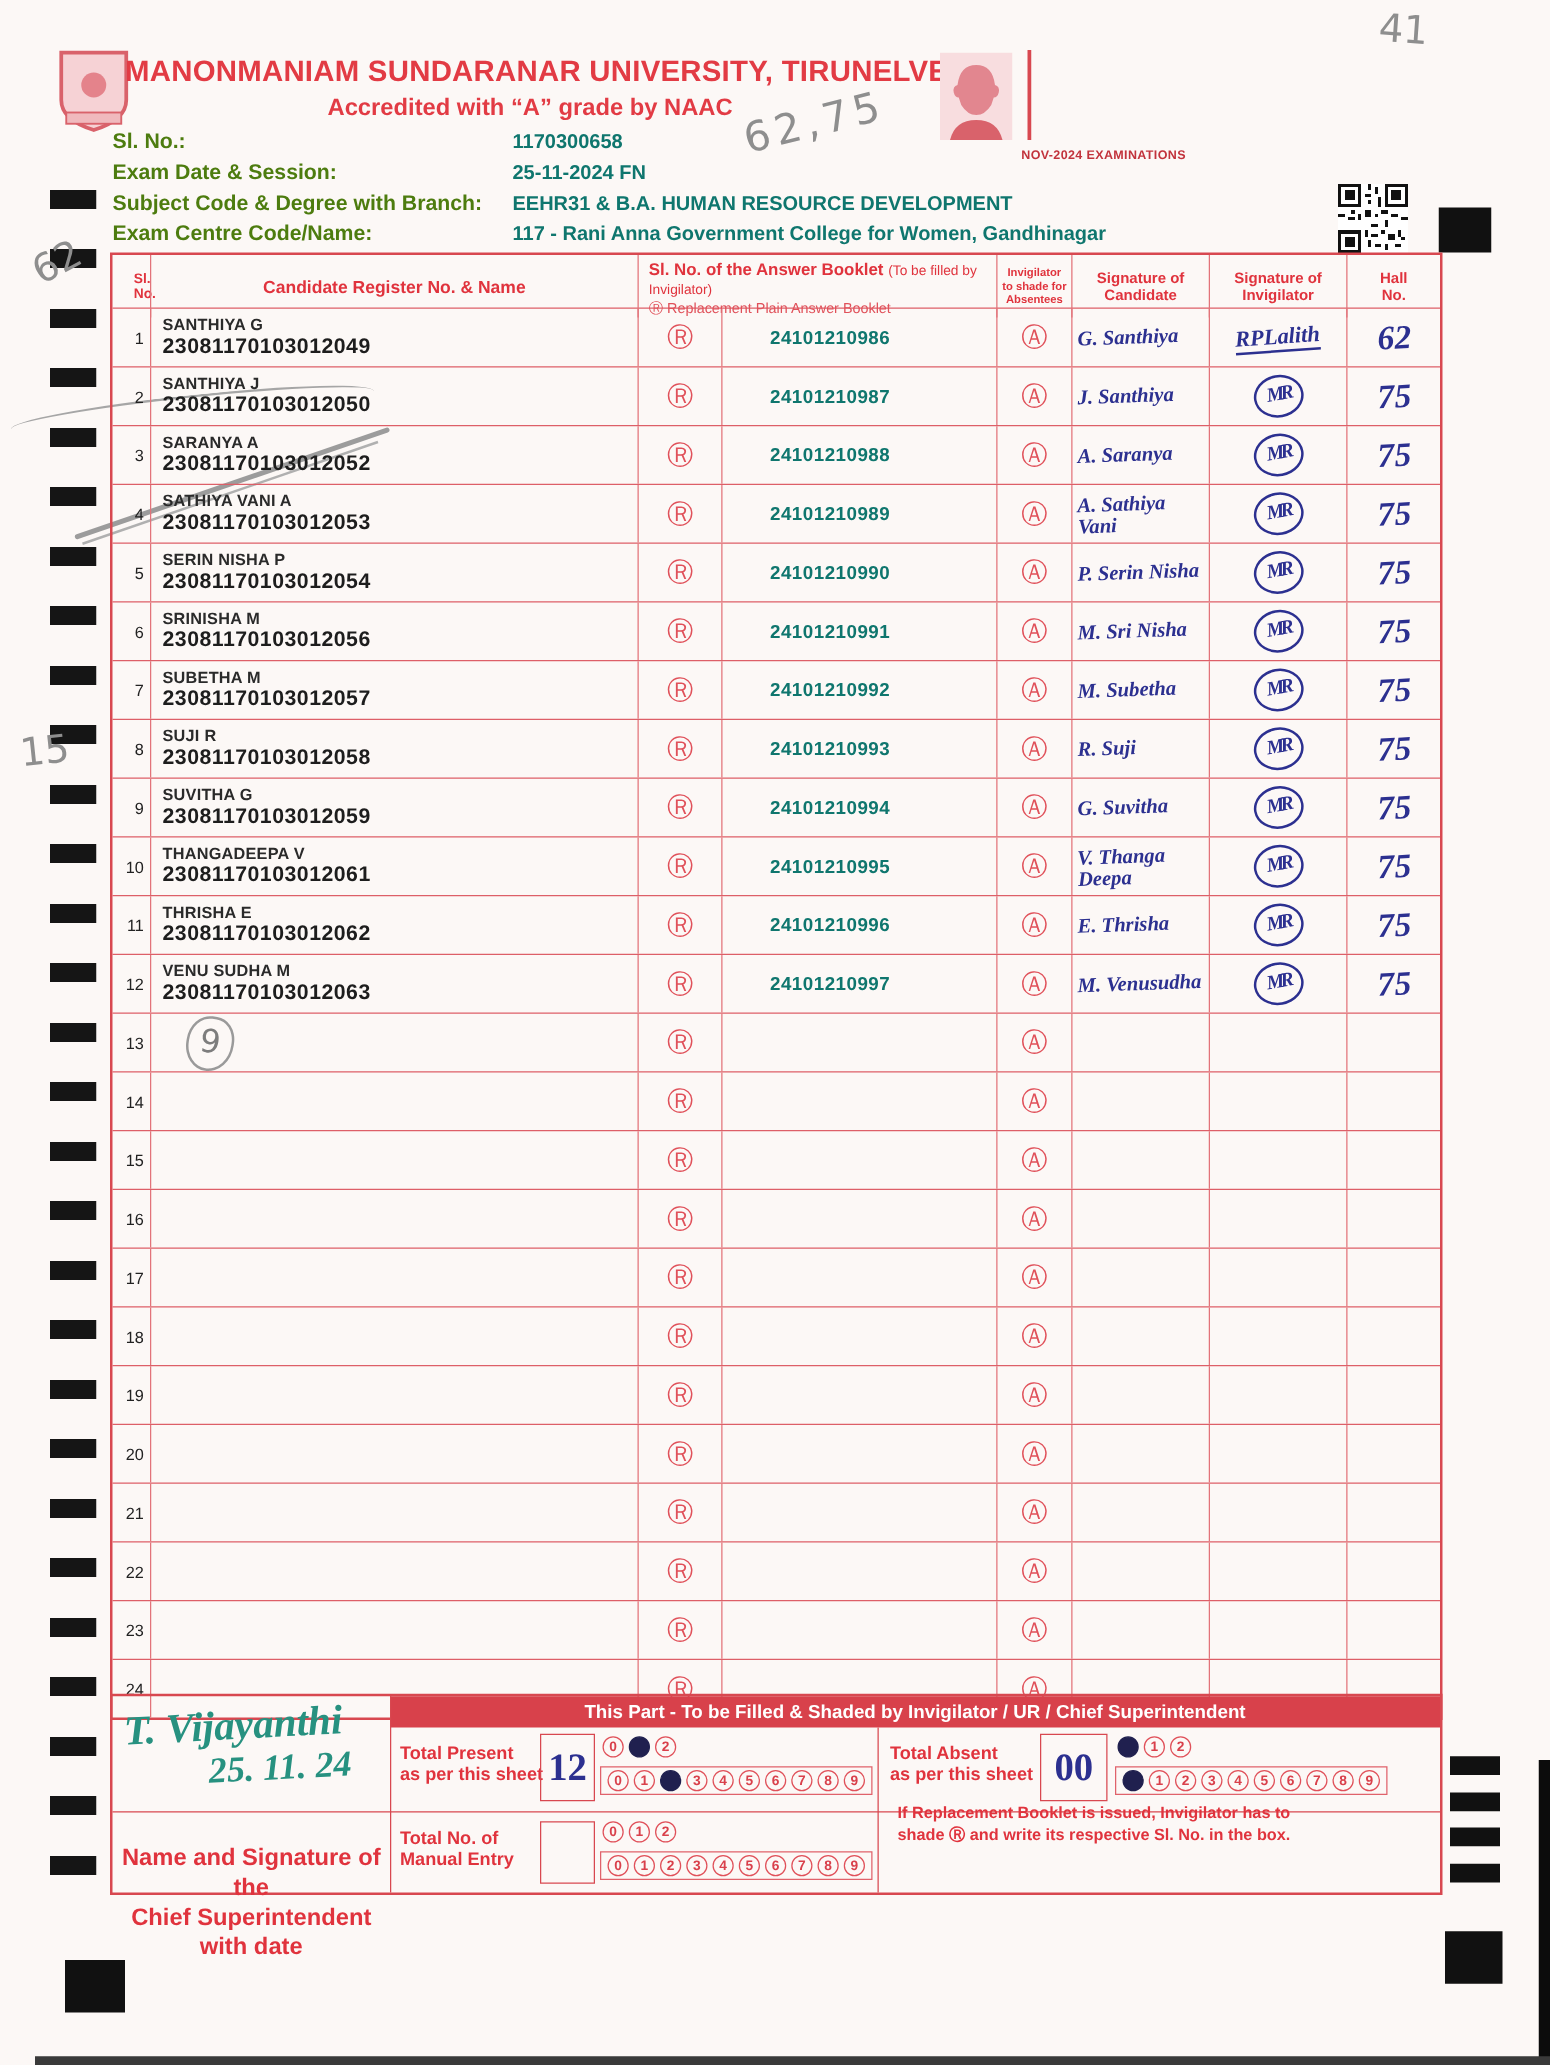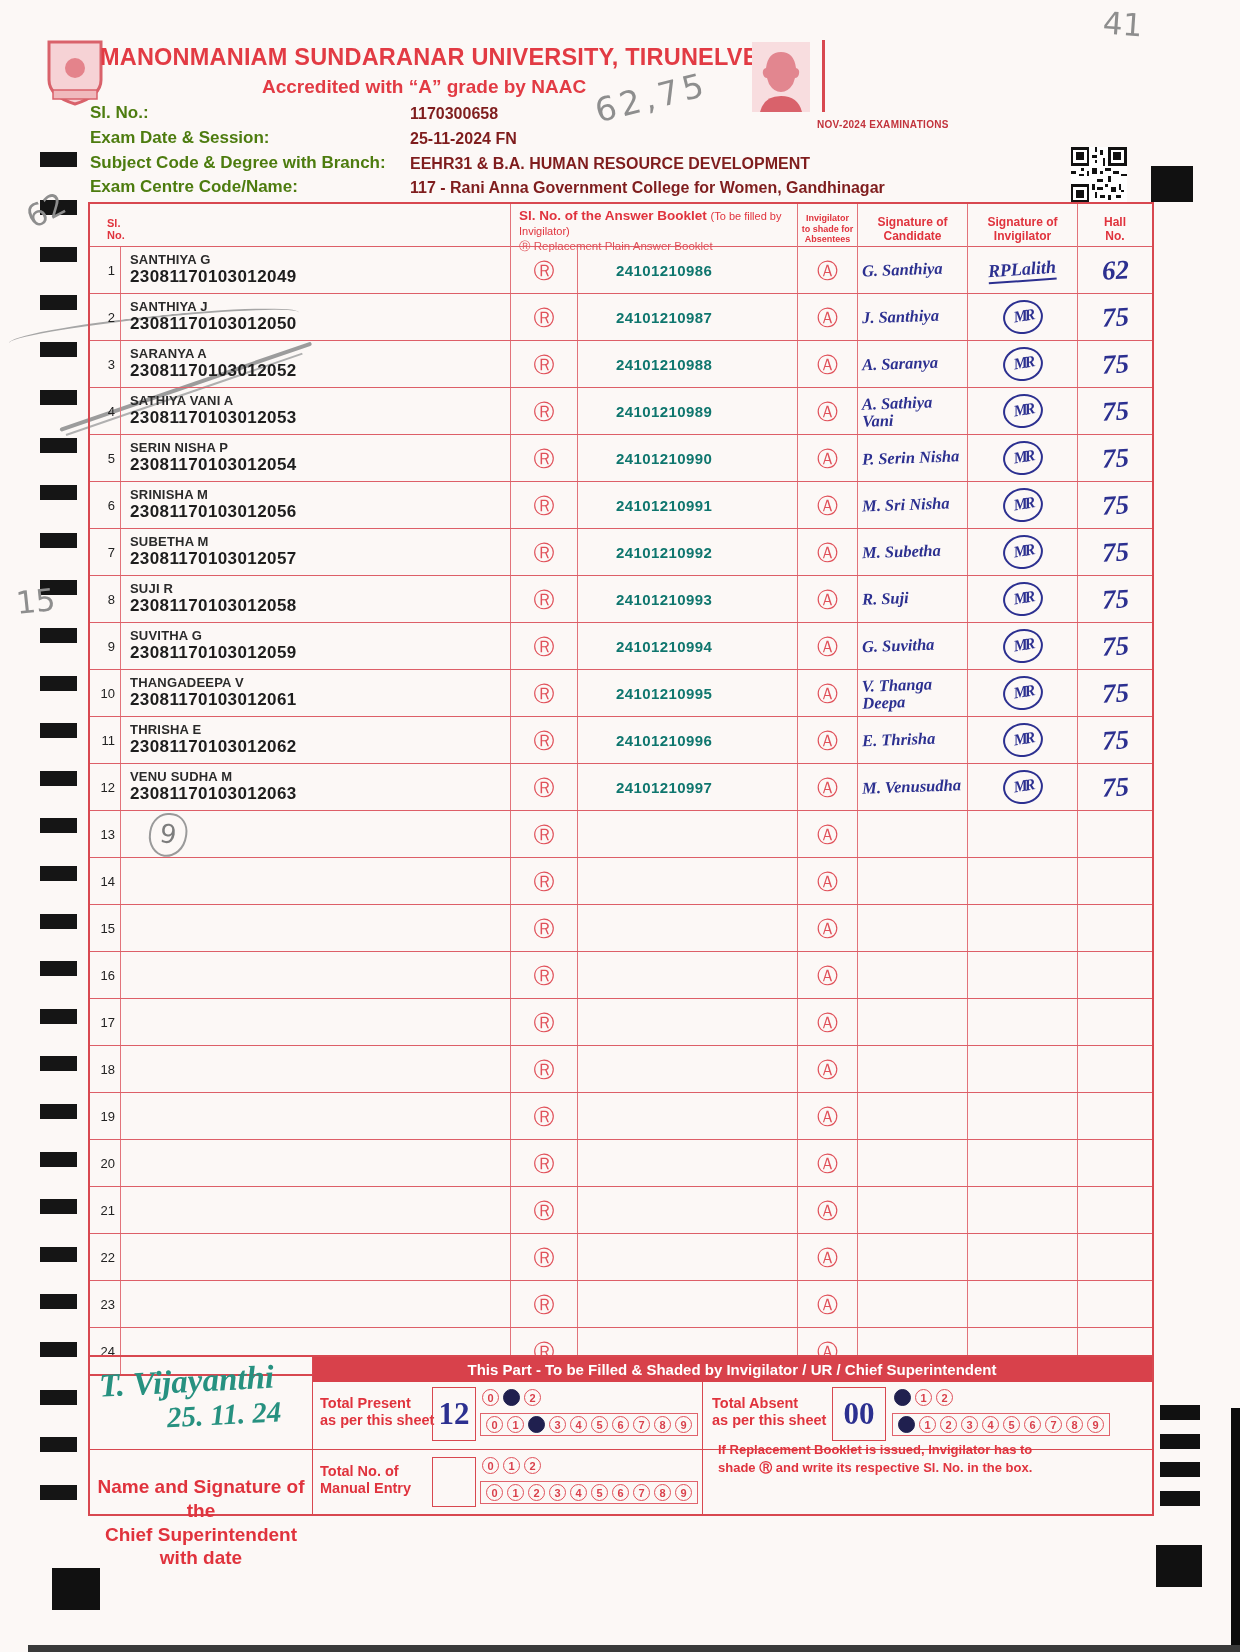--- a/index.html
+++ b/index.html
@@ -20,21 +20,21 @@
 
   
   .uni-title { left:100px; top:44px; font-size:23.5px; font-weight:bold; color:#e23b44; letter-spacing:.2px; }
   .accred { left:262px; top:76px; font-size:19px; font-weight:bold; color:#e23b44; }
   .vdiv { left:822px; top:40px; width:3px; height:72px; background:#d84850; }
   .sheet-title { left:838px; top:42px; font-family:"Liberation Serif", serif; font-weight:bold;
     font-size:30px; color:#cf3640; letter-spacing:2px; line-height:1.16; word-spacing:10px; }
   .examsession { left:817px; top:119px; font-size:10px; font-weight:bold; color:#c2333c; letter-spacing:.3px; }
 
   .meta-label { font-size:17px; font-weight:bold; color:#4d7c0f; }
-  .meta-value { font-size:16px; font-weight:bold; color:#7f1d1d; }
+  .meta-value { font-size:16px; font-weight:bold; color:#0f766e; }
 
   
   .logo { left:45px; top:38px; }
   
   .portrait { left:752px; top:42px; }
 
   
   .qr { left:1070px; top:147px; }
 
   
@@ -200,20 +200,21 @@
   <div class="abs pencil p62">62</div>
   <div class="abs pencil p15">15</div>
   <div class="abs swoosh"></div>
   <div class="abs slash"></div>
   <div class="abs slash2"></div>
 
   <div class="abs sheet-table">
     <div class="thead">
       <div class="cell hc hc-sl pre">Sl.
 No.</div>
+      <div class="cell hc hc-name">Candidate Register No. &amp; Name</div>
       <div class="cell hc-booklet" style="grid-column:3 / span 2;">
         <div class="l1 hc" style="display:block;text-align:left;"><span>Sl. No. of the Answer Booklet</span> <span class="paren">(To be filled by Invigilator)</span></div>
         <div class="l2" style="color:#e0515a;">Ⓡ Replacement Plain Answer Booklet</div>
       </div>
       <div class="cell hc hc-abs pre">Invigilator
 to shade for
 Absentees</div>
       <div class="cell hc hc-sig pre">Signature of
 Candidate</div>
       <div class="cell hc hc-sig pre">Signature of

